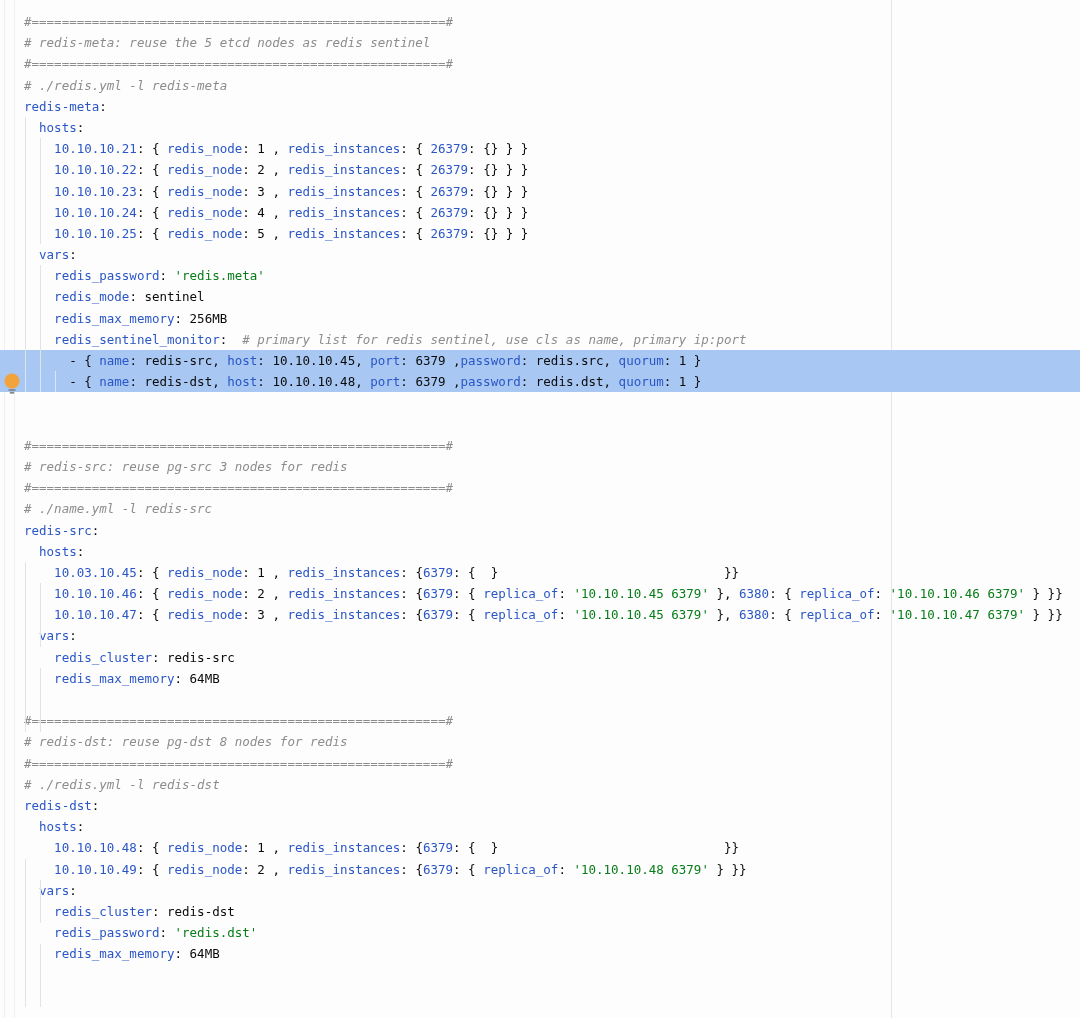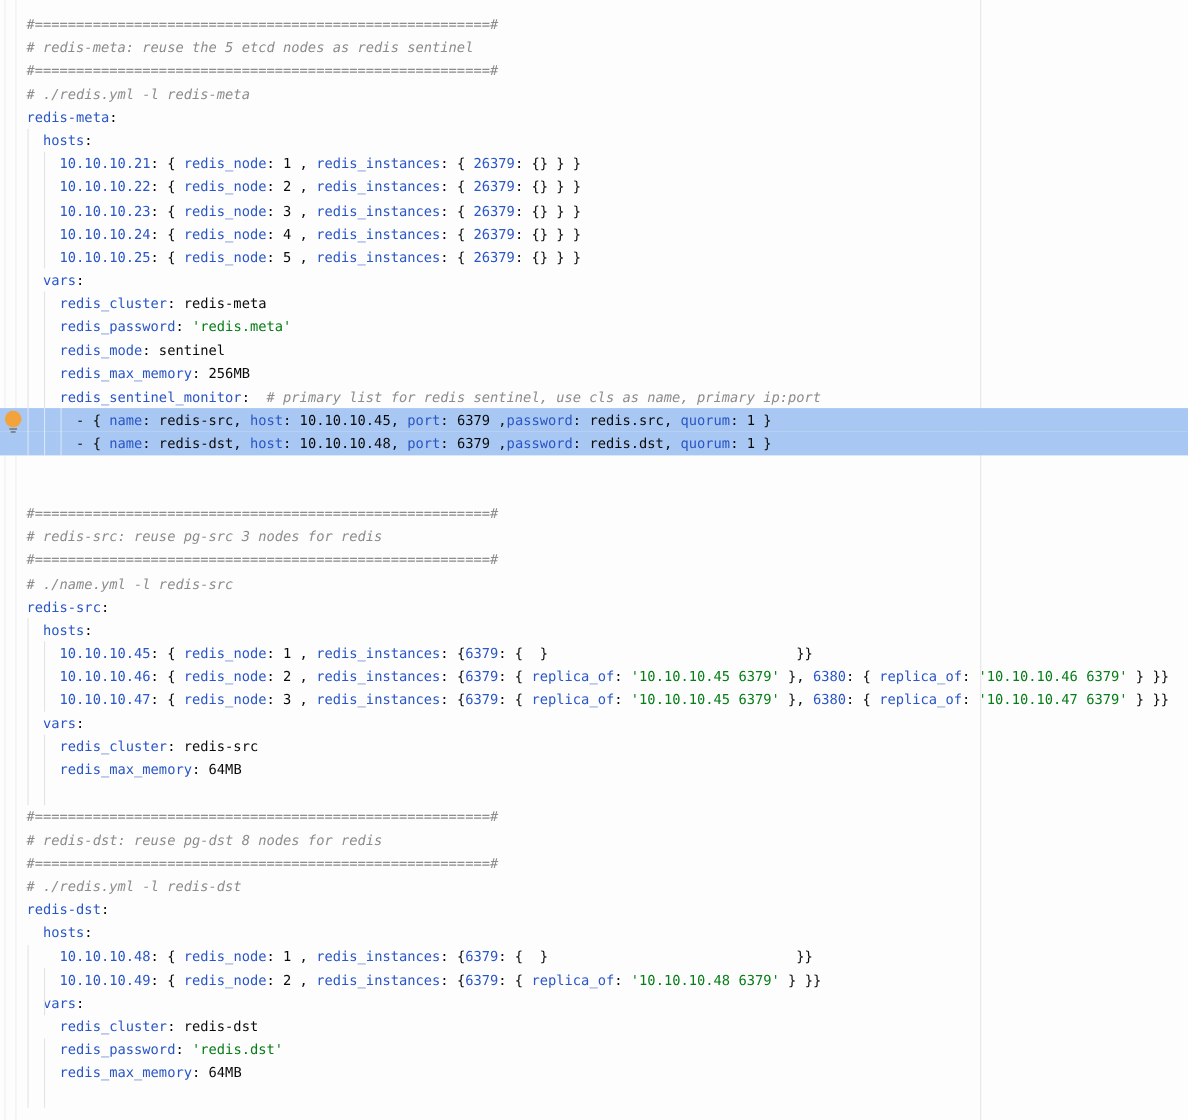--- a/index.html
+++ b/index.html
@@ -57,36 +57,35 @@
       <div class="line"><span class="tok-c">#=======================================================#</span></div>
       <div class="line"><span class="tok-c"># ./redis.yml -l redis-meta</span></div>
       <div class="line"><span class="tok-k">redis-meta</span><span class="tok-v">:</span></div>
       <div class="line"><span class="tok-v">  </span><span class="tok-k">hosts</span><span class="tok-v">:</span></div>
       <div class="line"><span class="tok-v">    </span><span class="tok-k">10.10.10.21</span><span class="tok-v">: { </span><span class="tok-k">redis_node</span><span class="tok-v">: 1 , </span><span class="tok-k">redis_instances</span><span class="tok-v">: { </span><span class="tok-k">26379</span><span class="tok-v">: {} } }</span></div>
       <div class="line"><span class="tok-v">    </span><span class="tok-k">10.10.10.22</span><span class="tok-v">: { </span><span class="tok-k">redis_node</span><span class="tok-v">: 2 , </span><span class="tok-k">redis_instances</span><span class="tok-v">: { </span><span class="tok-k">26379</span><span class="tok-v">: {} } }</span></div>
       <div class="line"><span class="tok-v">    </span><span class="tok-k">10.10.10.23</span><span class="tok-v">: { </span><span class="tok-k">redis_node</span><span class="tok-v">: 3 , </span><span class="tok-k">redis_instances</span><span class="tok-v">: { </span><span class="tok-k">26379</span><span class="tok-v">: {} } }</span></div>
       <div class="line"><span class="tok-v">    </span><span class="tok-k">10.10.10.24</span><span class="tok-v">: { </span><span class="tok-k">redis_node</span><span class="tok-v">: 4 , </span><span class="tok-k">redis_instances</span><span class="tok-v">: { </span><span class="tok-k">26379</span><span class="tok-v">: {} } }</span></div>
       <div class="line"><span class="tok-v">    </span><span class="tok-k">10.10.10.25</span><span class="tok-v">: { </span><span class="tok-k">redis_node</span><span class="tok-v">: 5 , </span><span class="tok-k">redis_instances</span><span class="tok-v">: { </span><span class="tok-k">26379</span><span class="tok-v">: {} } }</span></div>
       <div class="line"><span class="tok-v">  </span><span class="tok-k">vars</span><span class="tok-v">:</span></div>
-      <div class="line"><span class="tok-v">    </span><span class="tok-k">redis_cluster</span><span class="tok-v">: redis-meta</span></div>
       <div class="line"><span class="tok-v">    </span><span class="tok-k">redis_password</span><span class="tok-v">: </span><span class="tok-s">'redis.meta'</span></div>
       <div class="line"><span class="tok-v">    </span><span class="tok-k">redis_mode</span><span class="tok-v">: sentinel</span></div>
       <div class="line"><span class="tok-v">    </span><span class="tok-k">redis_max_memory</span><span class="tok-v">: 256MB</span></div>
       <div class="line"><span class="tok-v">    </span><span class="tok-k">redis_sentinel_monitor</span><span class="tok-v">:  </span><span class="tok-c"># primary list for redis sentinel, use cls as name, primary ip:port</span></div>
       <div class="line hl"><span class="tok-v">      - { </span><span class="tok-k">name</span><span class="tok-v">: redis-src, </span><span class="tok-k">host</span><span class="tok-v">: 10.10.10.45, </span><span class="tok-k">port</span><span class="tok-v">: 6379 ,</span><span class="tok-k">password</span><span class="tok-v">: redis.src, </span><span class="tok-k">quorum</span><span class="tok-v">: 1 }</span></div>
       <div class="line hl"><span class="tok-v">      - { </span><span class="tok-k">name</span><span class="tok-v">: redis-dst, </span><span class="tok-k">host</span><span class="tok-v">: 10.10.10.48, </span><span class="tok-k">port</span><span class="tok-v">: 6379 ,</span><span class="tok-k">password</span><span class="tok-v">: redis.dst, </span><span class="tok-k">quorum</span><span class="tok-v">: 1 }</span></div>
       <div class="line"></div>
       <div class="line"></div>
       <div class="line"><span class="tok-c">#=======================================================#</span></div>
       <div class="line"><span class="tok-c"># redis-src: reuse pg-src 3 nodes for redis</span></div>
       <div class="line"><span class="tok-c">#=======================================================#</span></div>
       <div class="line"><span class="tok-c"># ./name.yml -l redis-src</span></div>
       <div class="line"><span class="tok-k">redis-src</span><span class="tok-v">:</span></div>
       <div class="line"><span class="tok-v">  </span><span class="tok-k">hosts</span><span class="tok-v">:</span></div>
-      <div class="line"><span class="tok-v">    </span><span class="tok-k">10.10.10.45</span><span class="tok-v">: { </span><span class="tok-k">redis_node</span><span class="tok-v">: 1 , </span><span class="tok-k">redis_instances</span><span class="tok-v">: {</span><span class="tok-k">6379</span><span class="tok-v">: {  }                              }}</span></div>
+      <div class="line"><span class="tok-v">    </span><span class="tok-k">10.03.10.45</span><span class="tok-v">: { </span><span class="tok-k">redis_node</span><span class="tok-v">: 1 , </span><span class="tok-k">redis_instances</span><span class="tok-v">: {</span><span class="tok-k">6379</span><span class="tok-v">: {  }                              }}</span></div>
       <div class="line"><span class="tok-v">    </span><span class="tok-k">10.10.10.46</span><span class="tok-v">: { </span><span class="tok-k">redis_node</span><span class="tok-v">: 2 , </span><span class="tok-k">redis_instances</span><span class="tok-v">: {</span><span class="tok-k">6379</span><span class="tok-v">: { </span><span class="tok-k">replica_of</span><span class="tok-v">: </span><span class="tok-s">'10.10.10.45 6379'</span><span class="tok-v"> }, </span><span class="tok-k">6380</span><span class="tok-v">: { </span><span class="tok-k">replica_of</span><span class="tok-v">: </span><span class="tok-s">'10.10.10.46 6379'</span><span class="tok-v"> } }}</span></div>
       <div class="line"><span class="tok-v">    </span><span class="tok-k">10.10.10.47</span><span class="tok-v">: { </span><span class="tok-k">redis_node</span><span class="tok-v">: 3 , </span><span class="tok-k">redis_instances</span><span class="tok-v">: {</span><span class="tok-k">6379</span><span class="tok-v">: { </span><span class="tok-k">replica_of</span><span class="tok-v">: </span><span class="tok-s">'10.10.10.45 6379'</span><span class="tok-v"> }, </span><span class="tok-k">6380</span><span class="tok-v">: { </span><span class="tok-k">replica_of</span><span class="tok-v">: </span><span class="tok-s">'10.10.10.47 6379'</span><span class="tok-v"> } }}</span></div>
       <div class="line"><span class="tok-v">  </span><span class="tok-k">vars</span><span class="tok-v">:</span></div>
       <div class="line"><span class="tok-v">    </span><span class="tok-k">redis_cluster</span><span class="tok-v">: redis-src</span></div>
       <div class="line"><span class="tok-v">    </span><span class="tok-k">redis_max_memory</span><span class="tok-v">: 64MB</span></div>
       <div class="line"></div>
       <div class="line"><span class="tok-c">#=======================================================#</span></div>
       <div class="line"><span class="tok-c"># redis-dst: reuse pg-dst 8 nodes for redis</span></div>
       <div class="line"><span class="tok-c">#=======================================================#</span></div>
       <div class="line"><span class="tok-c"># ./redis.yml -l redis-dst</span></div>

